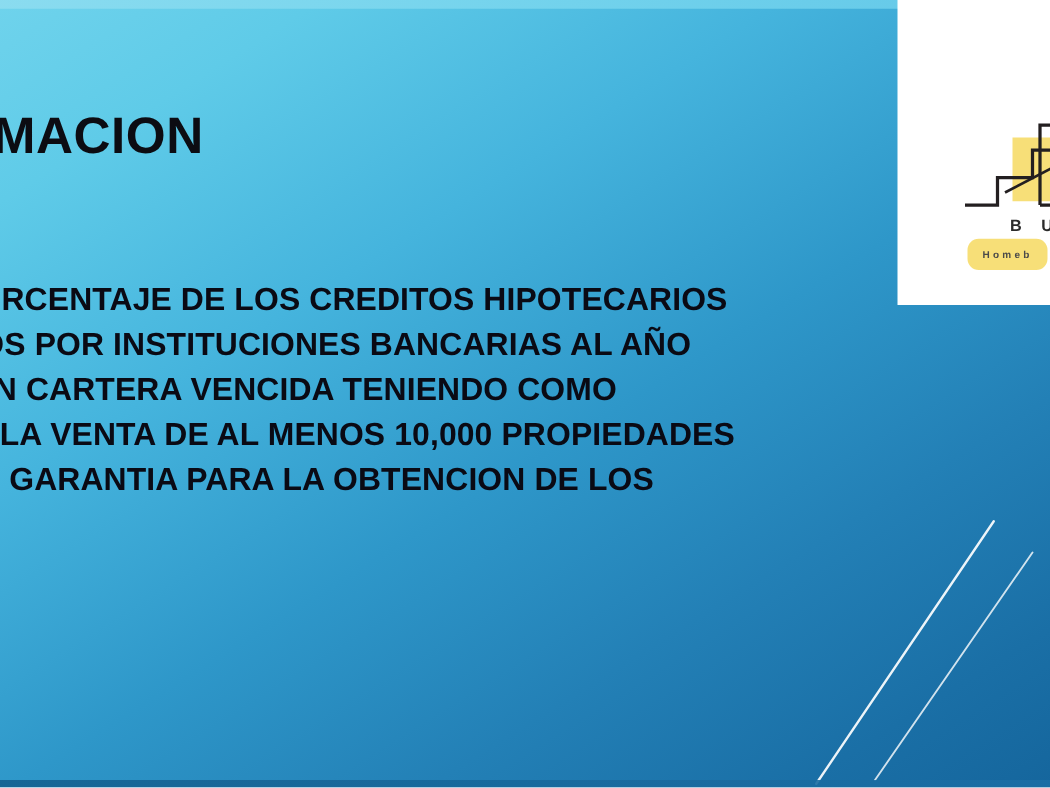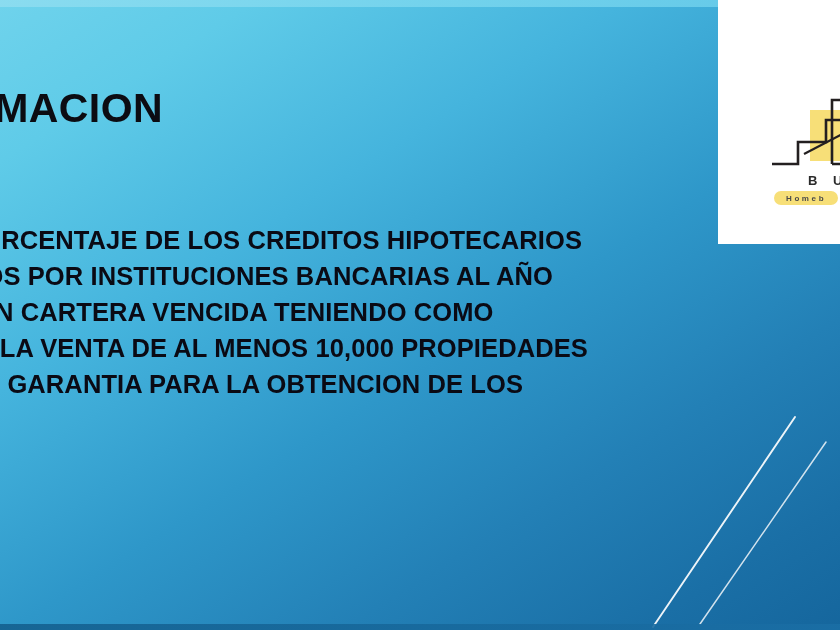--- a/index.html
+++ b/index.html
@@ -109,21 +109,21 @@
     font-size: 13px;
     font-weight: bold;
     letter-spacing: 6px;
     color: #2b2b2b;
     white-space: nowrap;
   }
   #logo-tagline-pill {
     position: absolute;
     left: 4px;
     top: 99px;
-    height: 14px;
+    height: 25px;
     padding: 0 12px;
     border-radius: 9px;
     background: #f7df78;
     display: flex;
     align-items: center;
     white-space: nowrap;
   }
   #logo-tagline {
     font-size: 8px;
     font-weight: bold;

